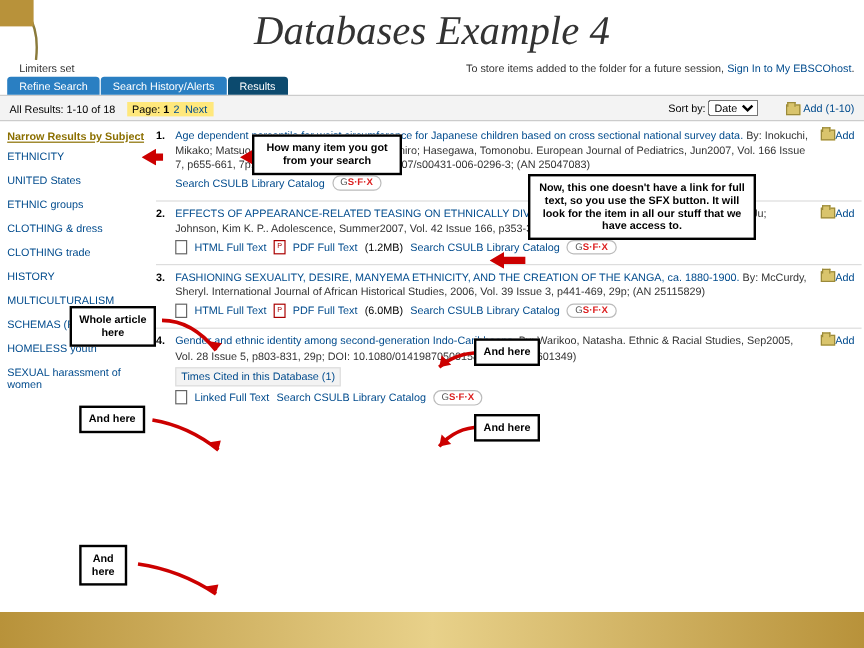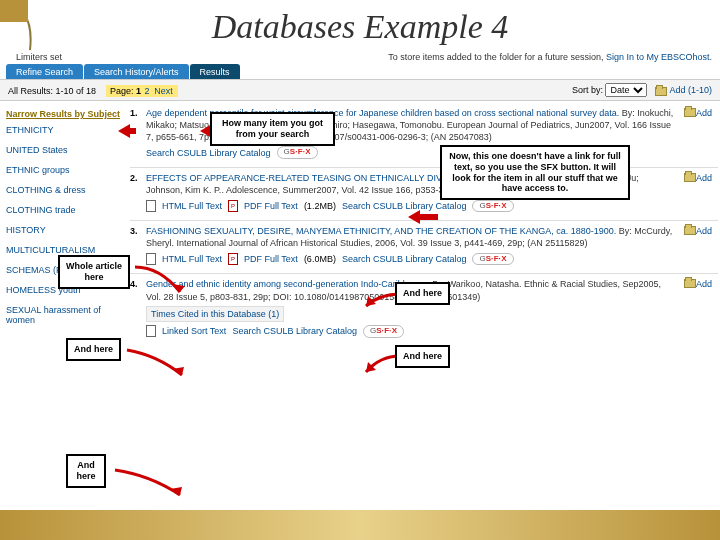--- a/index.html
+++ b/index.html
@@ -75,21 +75,21 @@
 <div class="bar-under-tabs">
   <div style="display:flex; align-items:center; gap:10px;">
     <span style="font-weight:normal;">All Results: 1-10 of 18</span>
     <span class="page-links">
       <span>Page: </span>
       <b>1</b>
       <a href="#">2</a>
       <a href="#">Next</a>
     </span>
   </div>
-  <div style="display:flex; align-items:center; gap:8px;">
+  <div style="display:flex; align-items:center; gap:23px;">
     <span class="sort-area">
       <span>Sort by:</span>
       <select><option>Date</option></select>
     </span>
     <a href="#" class="add-range">
       <span class="icon-folder"></span>
       <span>Add (1-10)</span>
     </a>
   </div>
 </div>
@@ -179,21 +179,21 @@
     <hr class="sep">
 
     <div class="result">
       <div class="num">4.</div>
       <div class="body">
         <a href="#" class="title-link">Gender and ethnic identity among second-generation Indo-Caribbeans.</a>
         <span class="meta">By: Warikoo, Natasha. Ethnic &amp; Racial Studies, Sep2005, Vol. 28 Issue 5, p803-831, 29p; DOI: 10.1080/01419870500158752; (AN 17601349)</span>
         <div><span class="times-cited">Times Cited in this Database (1)</span></div>
         <div class="links-row">
           <span class="icon-doc"></span>
-            <a href="#">Linked Sort Text</a>
+            <a href="#">Linked Full Text</a>
           <a href="#">Search CSULB Library Catalog</a>
           <span class="sfx-btn">G<b>S·F·X</b></span>
         </div>
       </div>
       <div class="addcol">
           <a href="#" class="add-link">
             <span class="icon-folder"></span>
             <span>Add</span>
           </a>
         </div>

